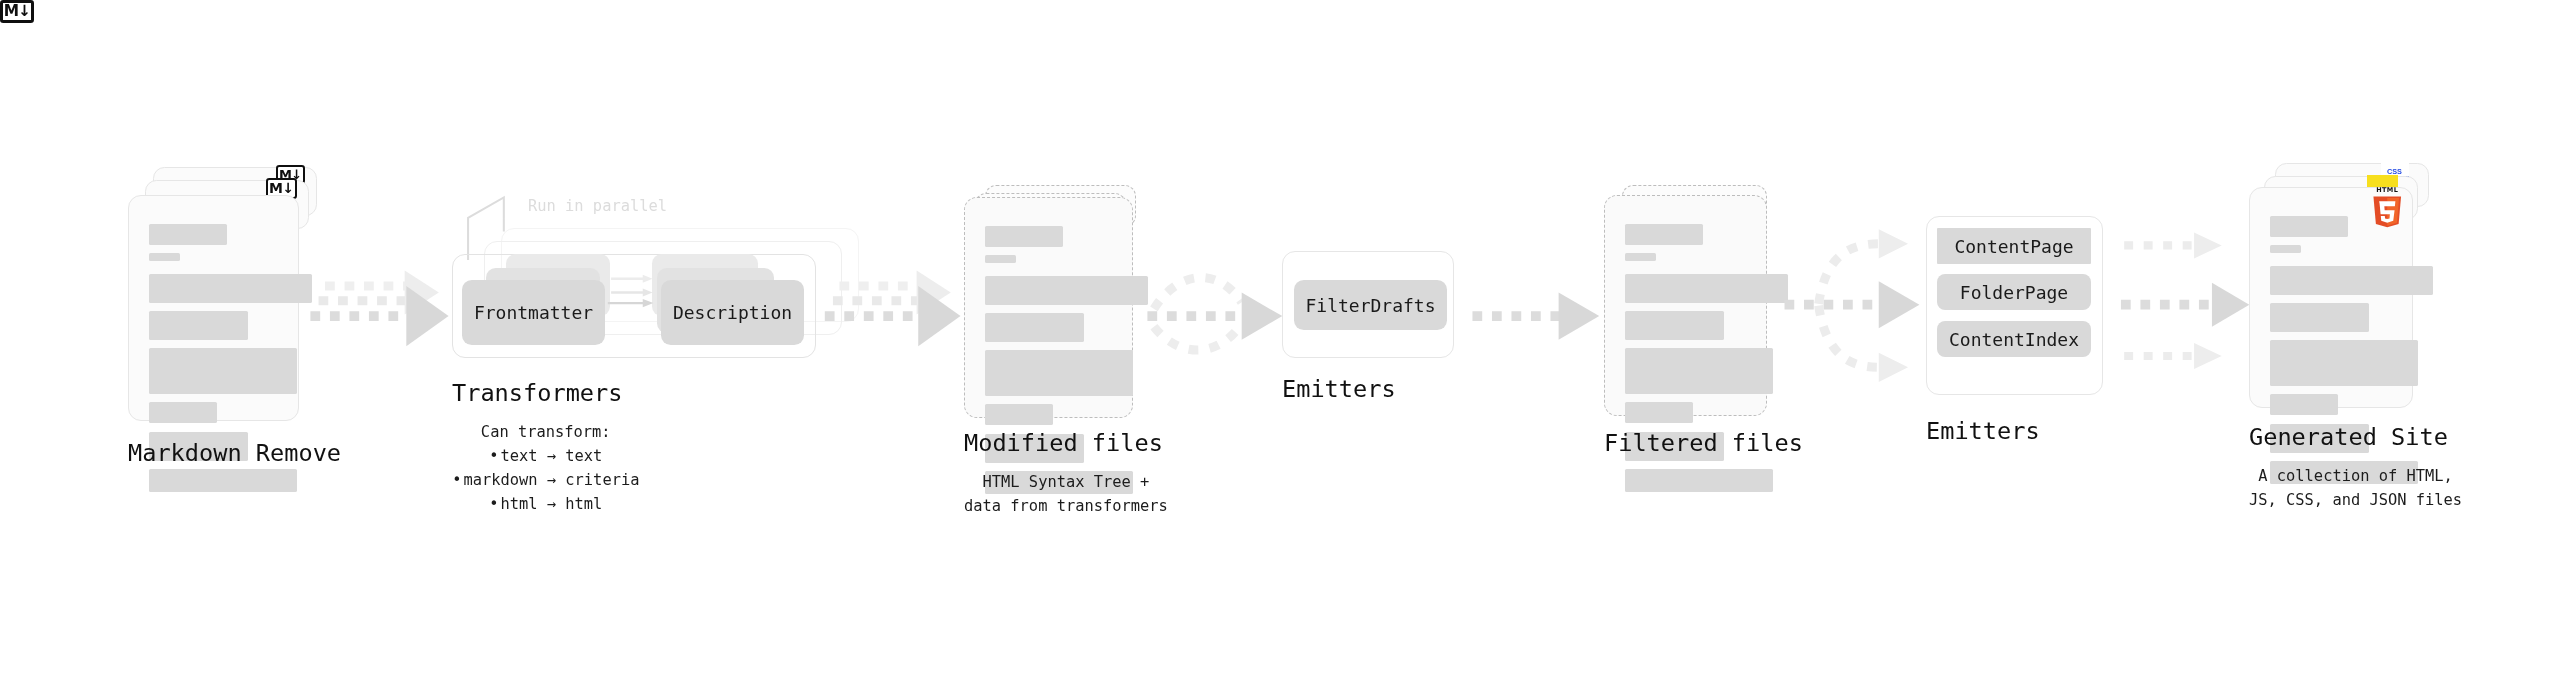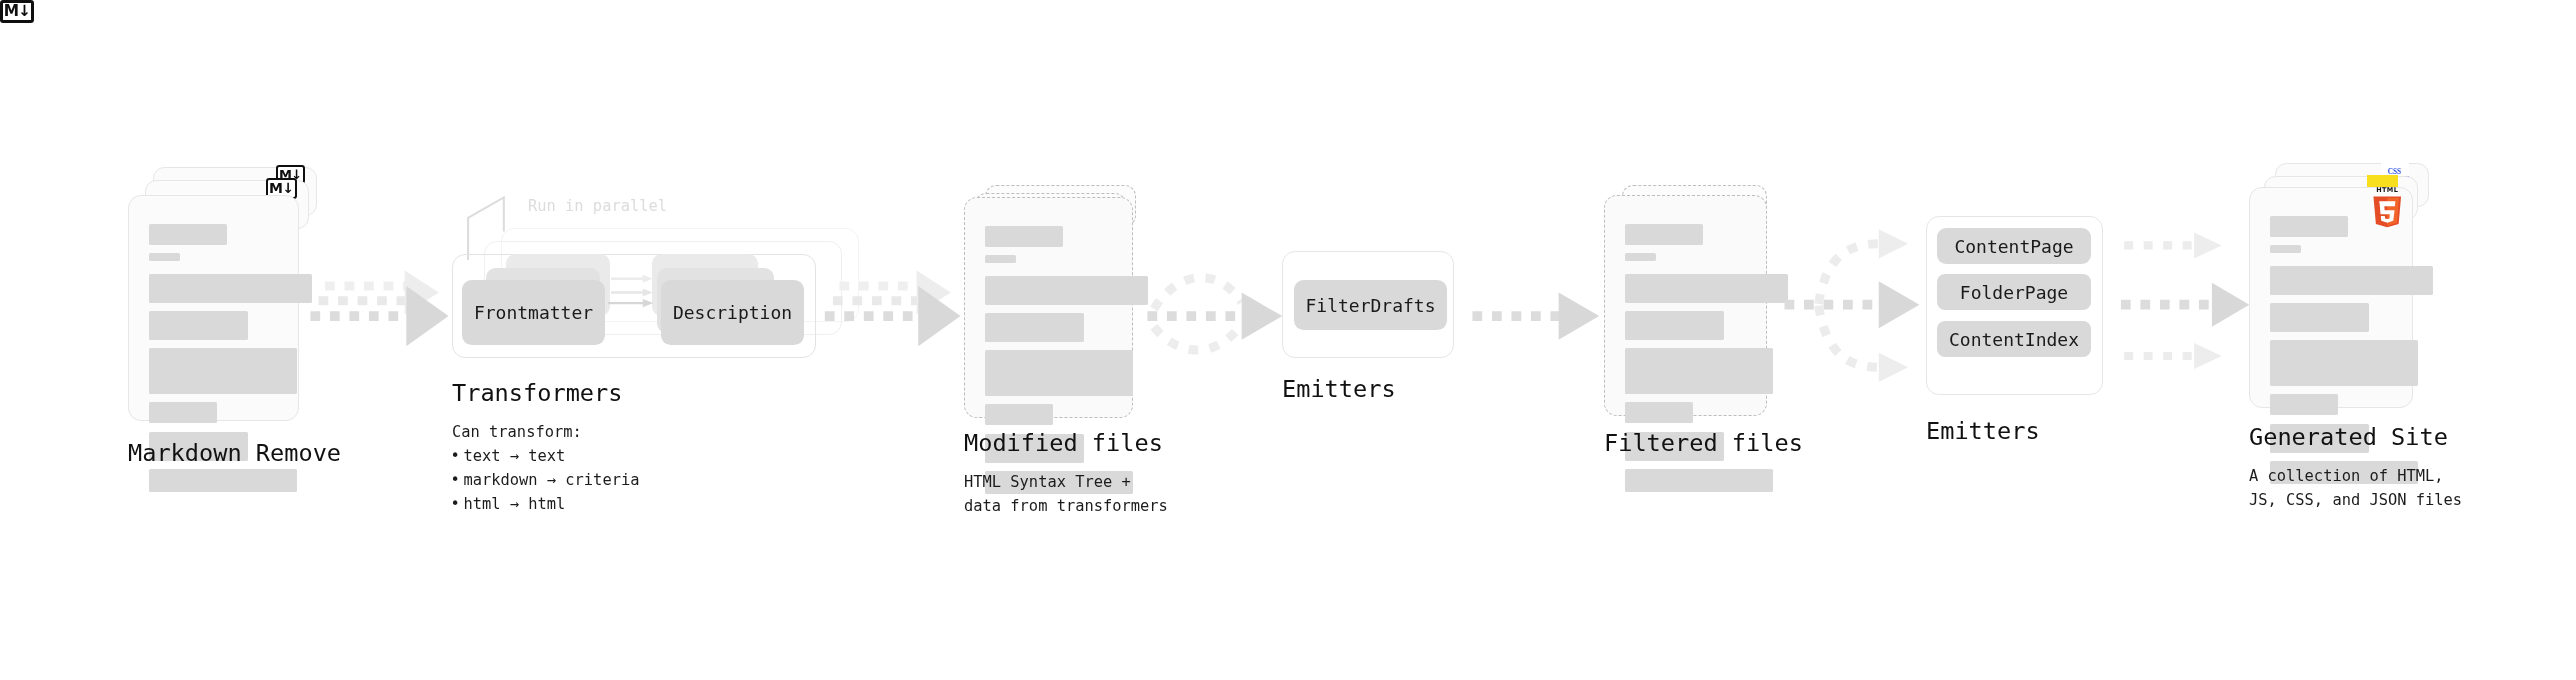--- a/index.html
+++ b/index.html
@@ -74,21 +74,21 @@
   }
 
   .css-badge {
     width: 28px; height: 18px;
     background: #ffffff;
     border-bottom: 4.1px solid #264de4;
     box-sizing: border-box;
     display: flex;
     align-items: flex-end;
     justify-content: center;
-    font-family: Liberation Serif, serif;
+    font-family: Liberation Sans, sans-serif;
     font-weight: bold;
     font-size: 7.3px;
     color: #264de4;
   }
   .js-badge {
     width: 31px; height: 21px;
     background: #f7df1e;
     display: flex;
     align-items: flex-end;
     justify-content: flex-end;
@@ -135,20 +135,21 @@
     font-size: 23.6px;
     color: #111111;
     letter-spacing: 0px;
     line-height: 1.25;
   }
   .caption .sub {
     font-size: 15.4px;
     color: #1c1c1c;
     line-height: 1.55;
     margin-top: 13px;
+    text-align: center;
   }
   .caption .sub .li { padding-left: 11.4px; }
   .caption .sub .li::before {
     content: "\2022";
     display: inline-block;
     width: 13px;
     margin-left: -13px;
   }
 
   .runlabel {
@@ -343,21 +344,21 @@
     <line x1="2196" y1="375" x2="2320" y2="375" stroke="#dcdcdc" stroke-width="12" stroke-dasharray="12 12"></line>
     <path d="M2238,374 C2246,320 2270,300 2312,300" fill="none" stroke="#ececec" stroke-width="11" stroke-dasharray="12 14"></path>
     <path d="M2238,376 C2246,430 2270,452 2312,452" fill="none" stroke="#ececec" stroke-width="11" stroke-dasharray="12 14"></path>
     <polygon points="2312,282 2348,300 2312,318" fill="#ededed"></polygon>
     <polygon points="2312,434 2348,452 2312,470" fill="#ededed"></polygon>
     <polygon points="2312,346 2362,375 2312,404" fill="#d8d8d8"></polygon>
   </svg>
 
   <div class="node">
     <div class="group" style="left:1926px; top:216px; width:177px; height:179px; border-color:#e6e6e6;"></div>
-    <div class="chip" style="left:1937px; top:228px; width:154px; height:36px; border-radius:9px;">ContentPage</div>
+    <div class="chip" style="left:1937px; top:228px; width:154px; height:36px; border-radius:1px;">ContentPage</div>
     <div class="chip" style="left:1937px; top:274px; width:154px; height:36px; border-radius:8.1px;">FolderPage</div>
     <div class="chip" style="left:1937px; top:321px; width:154px; height:36px; border-radius:8.1px;">ContentIndex</div>
 
     <div class="caption" style="left:1926px; top:406px;margin-top:11px;">
       <div class="title">Emitters</div>
     </div>
   </div>
 
   <svg class="arrows" width="2576" height="681" viewBox="0 0 3170 838">
     <line x1="2614" y1="302" x2="2700" y2="302" stroke="#ececec" stroke-width="10" stroke-dasharray="11 13"></line>

